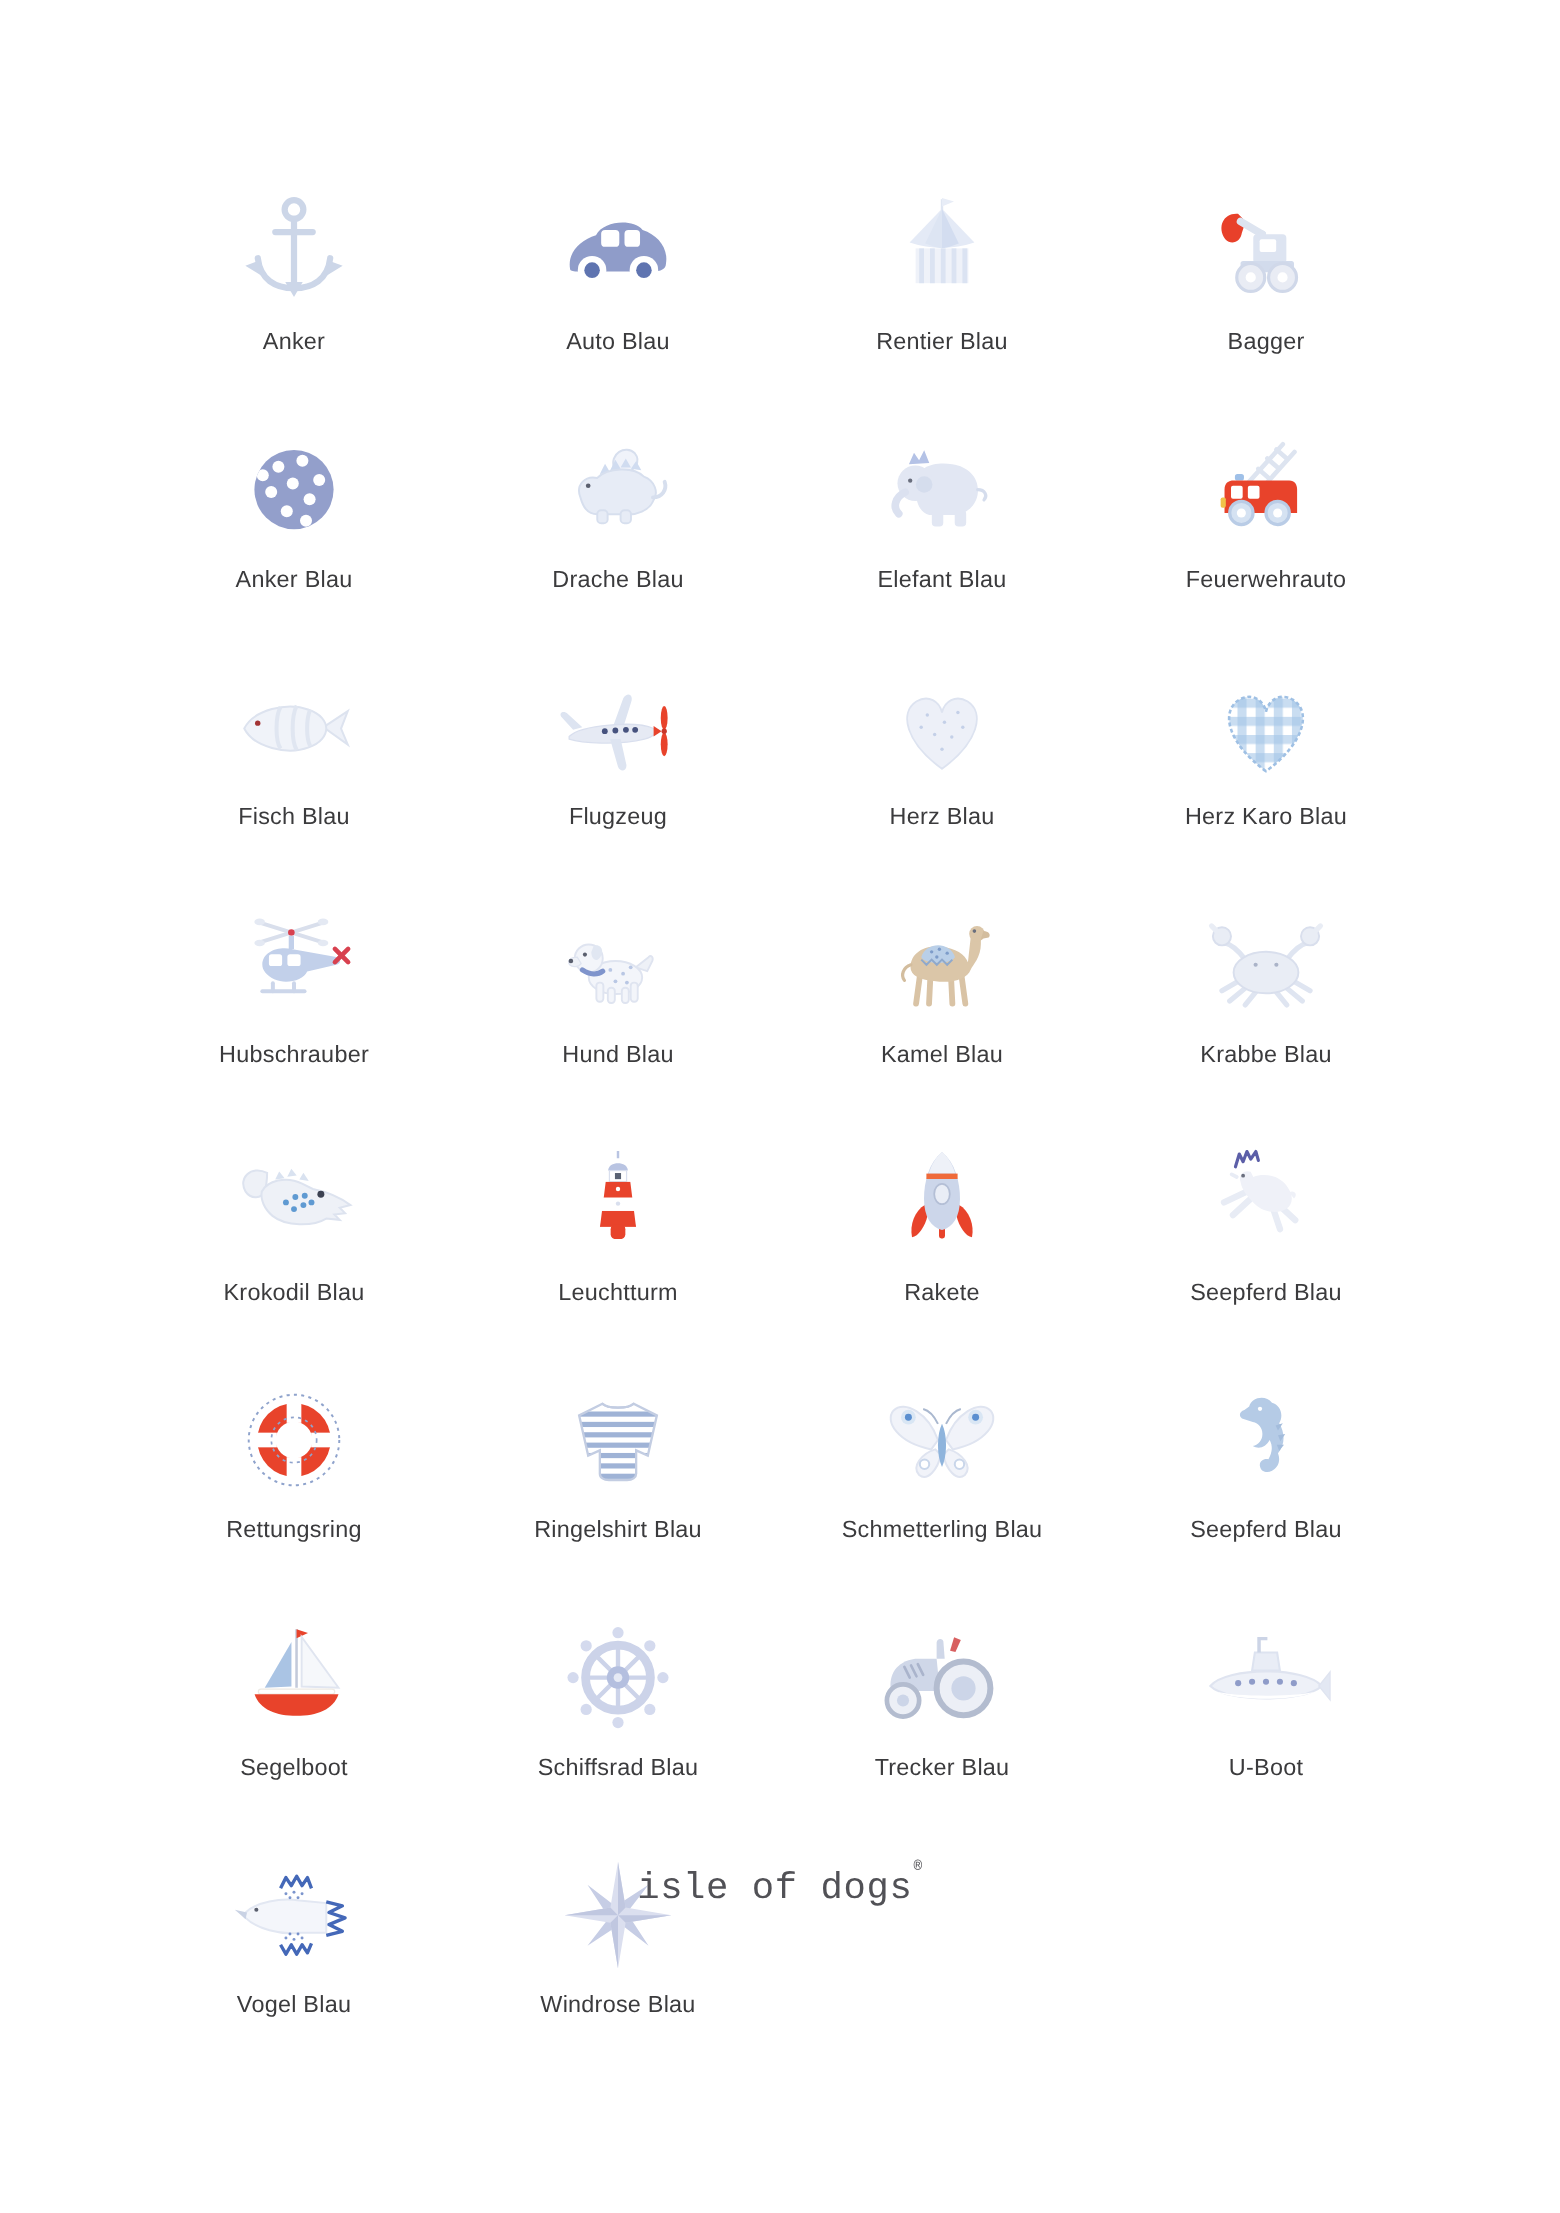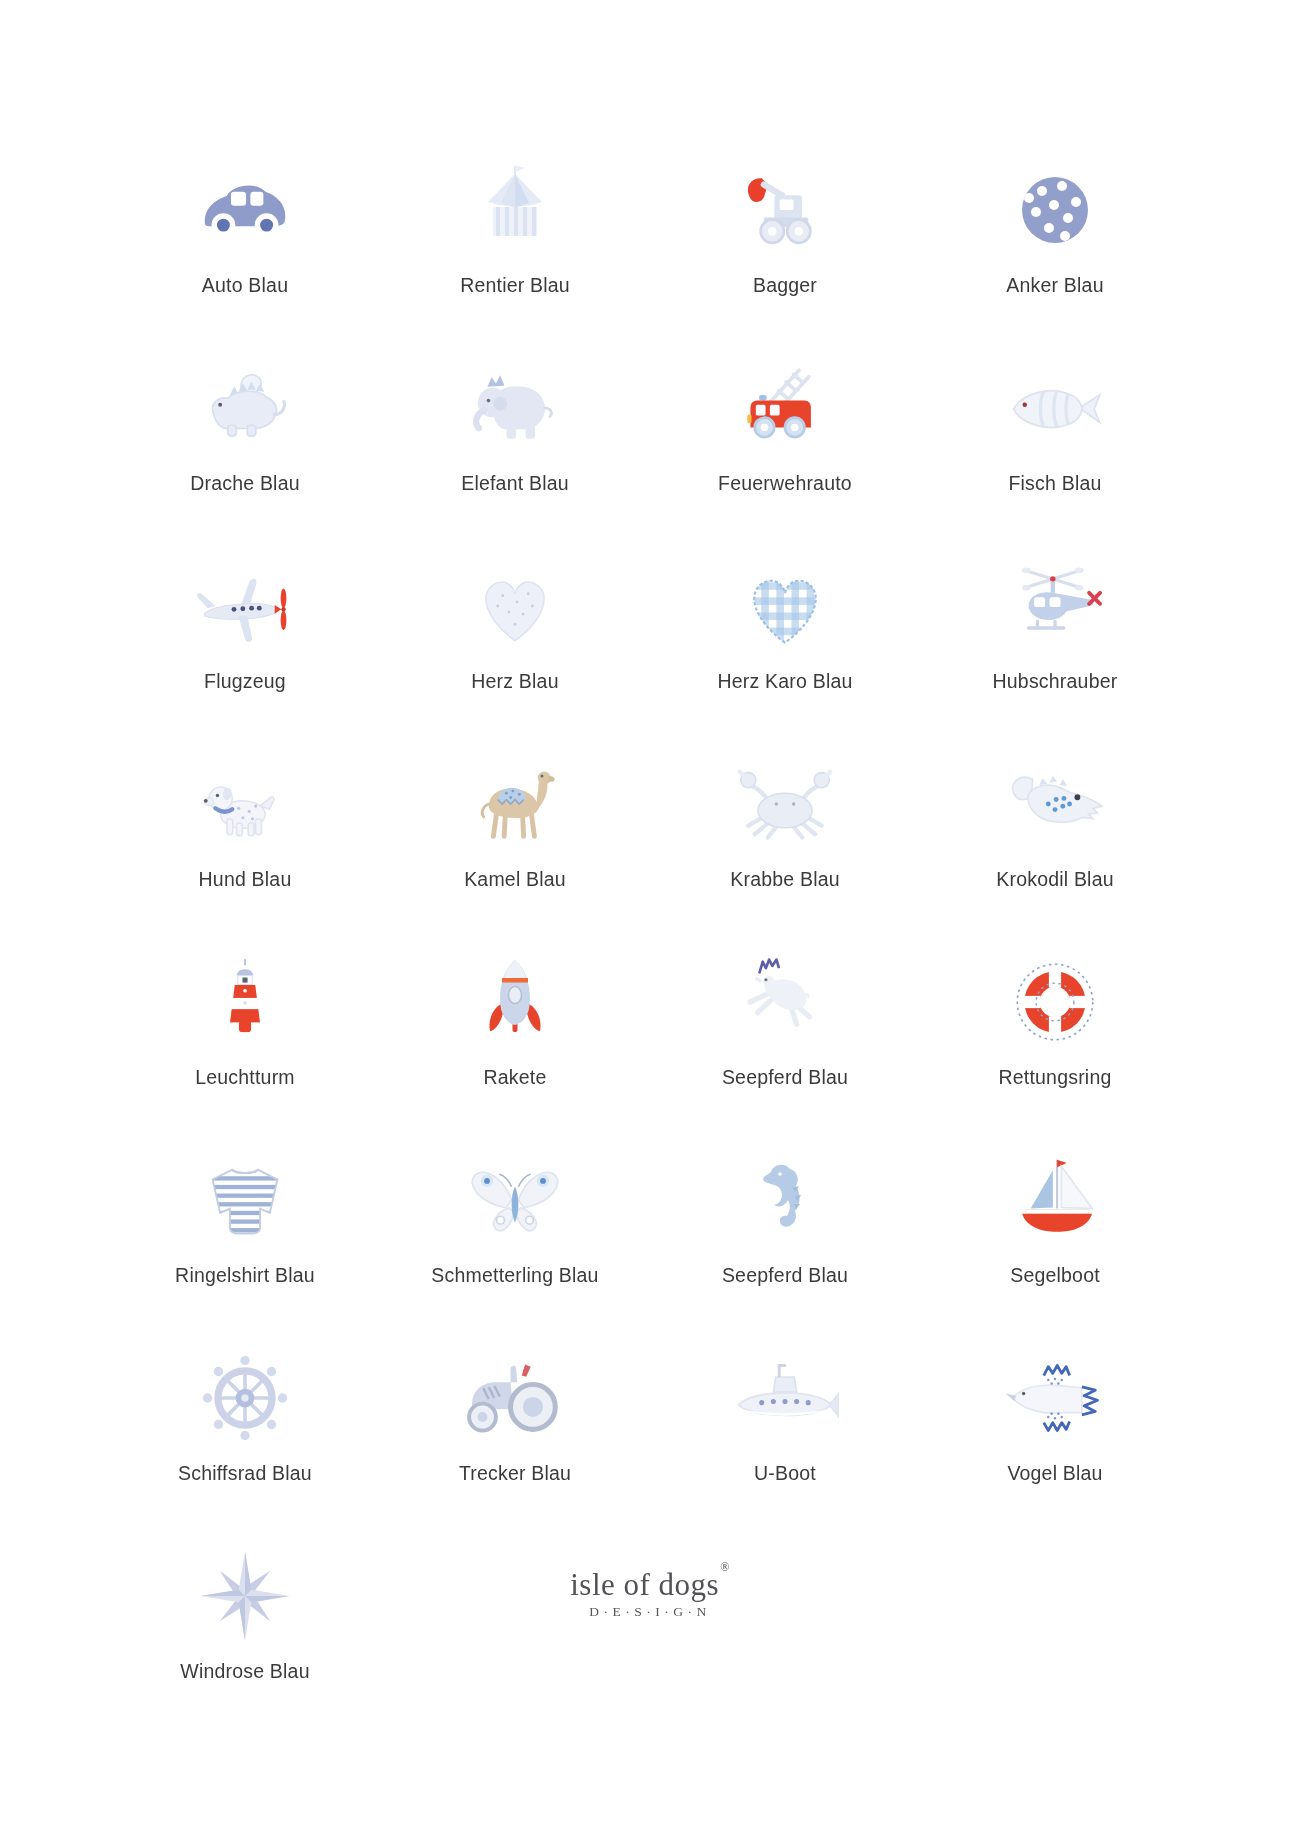--- a/index.html
+++ b/index.html
@@ -6,32 +6,50 @@
   .page{position:relative;width:1300px;height:1844px;background:#ffffff;overflow:hidden;
         font-family:"Liberation Sans", sans-serif;}
   .grid{position:absolute;top:116px;left:110px;width:1080px;
         display:grid;grid-template-columns:repeat(4,270px);}
   .cell{height:166px;display:flex;flex-direction:column;align-items:center;
         justify-content:flex-end;box-sizing:border-box;padding-bottom:2px;}
   .art{height:118px;width:120px;display:flex;align-items:center;justify-content:center;
        margin-bottom:6px;}
   .label{font-size:19.5px;color:#3b3b3d;letter-spacing:.2px;line-height:1.1;text-align:center;}
   .footer{position:absolute;top:1548px;left:0;width:1300px;text-align:center;color:#515156;}
-  .brand{font-family:Liberation Serif, serif;font-size:31px;letter-spacing:.5px;margin-top:12px;}
+  .brand{font-family:Liberation Mono, monospace;font-size:31px;letter-spacing:.5px;}
   .brand sup{font-size:12px;vertical-align:24px;margin-left:1px;}
   .subbrand{font-family:"Liberation Serif", serif;font-size:13.5px;letter-spacing:4.5px;
             margin-top:1px;color:#55555a;}
   svg{display:block;}
 </style>
 </head>
 <body>
 
 <div class="page">
   <main class="grid">
 
+    <figure class="cell">
+      <span class="art">
+        <svg viewBox="0 0 100 100" width="104" height="104">
+          <g fill="none" stroke="#ccd6e8" stroke-width="5" stroke-linecap="round">
+            <circle cx="50" cy="16" r="7.5"></circle>
+              <line x1="50" y1="23.5" x2="50" y2="74"></line>
+            <line x1="35" y1="34" x2="65" y2="34"></line>
+            <path d="M21 55 C23 72 35 79 50 79 C65 79 77 72 79 55"></path>
+            </g>
+          <g fill="#ccd6e8">
+              <path d="M22 57 L11 61 L24 69 Z"></path>
+              <path d="M78 57 L89 61 L76 69 Z"></path>
+            <path d="M50 86 L43 74 L57 74 Z"></path>
+            </g>
+        </svg>
+      </span>
+      <figcaption class="label">Anker</figcaption>
+    </figure>
 
     <figure class="cell">
       <span class="art">
         <svg viewBox="0 0 100 100" width="108" height="108">
           <path d="M13 63 C11 51 20 41 33 37 C39 26 61 24 69 33 C81 37 89 47 87 59 C87 63 83 65 77 65 L17 65 C14 65 13 64 13 63 Z" fill="#8f9cc9"></path>
           <rect x="37" y="33" width="14" height="13" rx="3" fill="#fff"></rect>
           <rect x="55" y="33" width="12" height="13" rx="3" fill="#fff"></rect>
           <circle cx="30" cy="64" r="11" fill="#fff"></circle>
             <circle cx="30" cy="64" r="6" fill="#5f74b0"></circle>
           <circle cx="70" cy="64" r="11" fill="#fff"></circle>
@@ -637,15 +655,14 @@
           <path d="M8 50 L44 44 L50 50 Z" fill="#c0c7e0"></path>
         </svg>
       </span>
       <figcaption class="label">Windrose Blau</figcaption>
     </figure>
 
   </main>
 
   <footer class="footer">
     <div class="brand"><span>isle of dogs</span><sup>®</sup></div>
-    <div class="subbrand">D·E·S·I·G·N</div>
   </footer>
 </div>
 
 </body></html>

